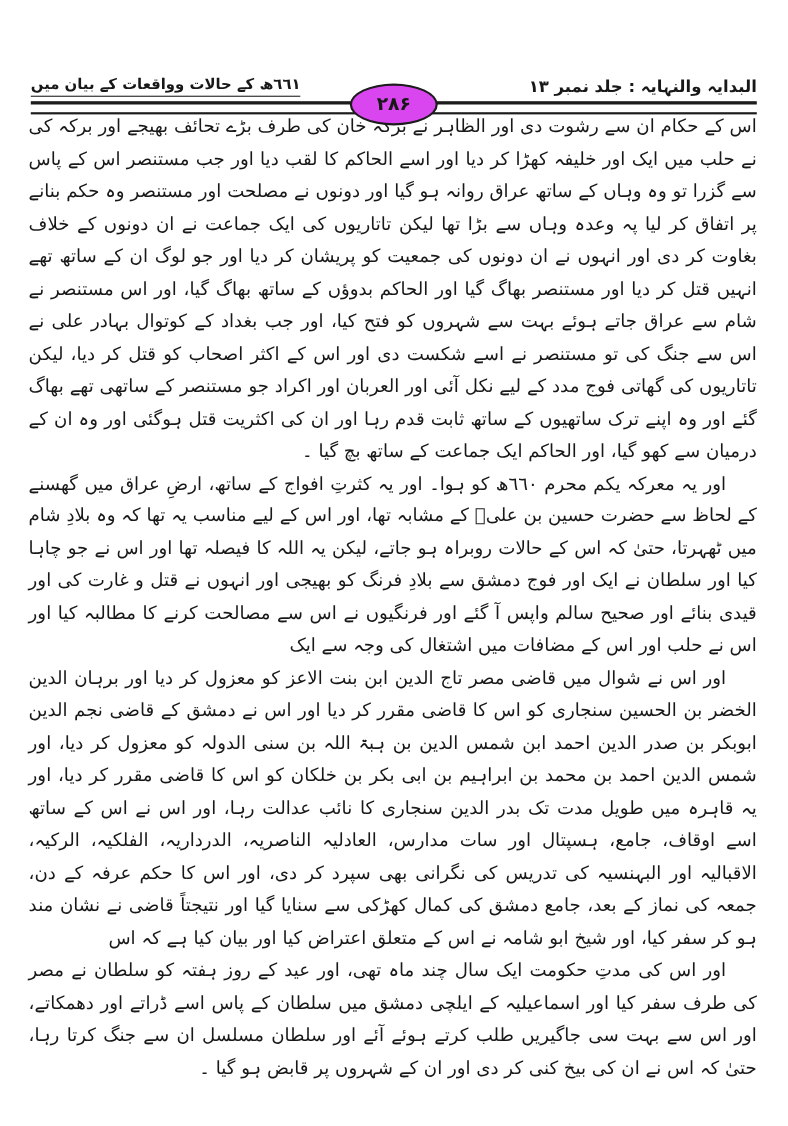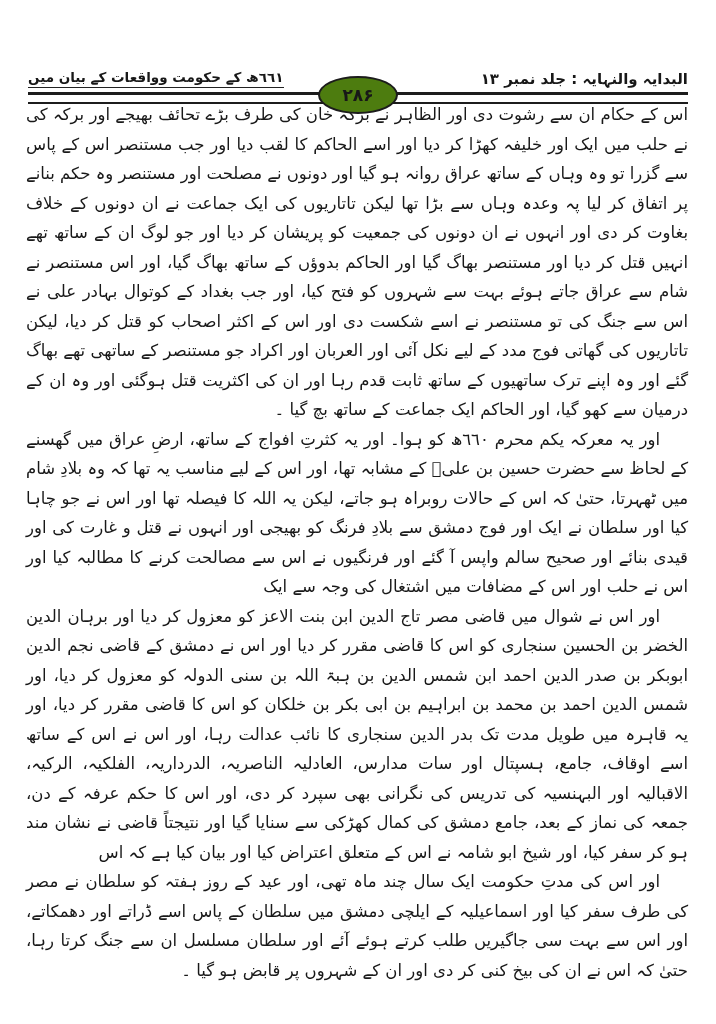--- a/index.html
+++ b/index.html
@@ -34,21 +34,21 @@
   }
   .rule{
     position:absolute;left:0;right:0;bottom:-8px;height:7px;
     border-top:3px solid #1c1c1c;
     border-bottom:2px solid #1c1c1c;
     background:transparent;
   }
   .page-badge{
     position:absolute;left:50%;bottom:-18px;transform:translateX(-50%);
     width:76px;height:34px;
-    background:#4d7c0f;
+    background:#d946ef;
     border:2px solid #1c1c1c;
     border-radius:50%;
     display:flex;align-items:center;justify-content:center;
     font-size:17px;font-weight:bold;
     z-index:3;
   }
   
   .body-text{
     position:absolute;top:100px;right:28px;left:26px;bottom:60px;
     font-size:16.5px;
@@ -64,21 +64,21 @@
     margin:0;
   }
 </style>
 </head>
 <body>
 
 <div class="page">
 
   <div class="header">
     <div class="header-right">البدایہ والنہایہ : جلد نمبر ۱۳</div>
-    <div class="header-left">٦٦١ھ کے حکومت وواقعات کے بیان میں</div>
+    <div class="header-left">٦٦١ھ کے حالات وواقعات کے بیان میں</div>
     <div class="rule"></div>
     <div class="page-badge">
       <span>۲۸۶</span>
     </div>
   </div>
 
   <div class="body-text">
     <p class="para">اس کے حکام ان سے رشوت دی اور الظاہر نے برکہ خان کی طرف بڑے تحائف بھیجے اور برکہ کی نے حلب میں ایک اور خلیفہ کھڑا کر دیا اور اسے الحاکم کا لقب دیا اور جب مستنصر اس کے پاس سے گزرا تو وہ وہاں کے ساتھ عراق روانہ ہو گیا اور دونوں نے مصلحت اور مستنصر وہ حکم بنانے پر اتفاق کر لیا پہ وعدہ وہاں سے بڑا تھا لیکن تاتاریوں کی ایک جماعت نے ان دونوں کے خلاف بغاوت کر دی اور انہوں نے ان دونوں کی جمعیت کو پریشان کر دیا اور جو لوگ ان کے ساتھ تھے انہیں قتل کر دیا اور مستنصر بھاگ گیا اور الحاکم بدوؤں کے ساتھ بھاگ گیا، اور اس مستنصر نے شام سے عراق جاتے ہوئے بہت سے شہروں کو فتح کیا، اور جب بغداد کے کوتوال بہادر علی نے اس سے جنگ کی تو مستنصر نے اسے شکست دی اور اس کے اکثر اصحاب کو قتل کر دیا، لیکن تاتاریوں کی گھاتی فوج مدد کے لیے نکل آئی اور العربان اور اکراد جو مستنصر کے ساتھی تھے بھاگ گئے اور وہ اپنے ترک ساتھیوں کے ساتھ ثابت قدم رہا اور ان کی اکثریت قتل ہوگئی اور وہ ان کے درمیان سے کھو گیا، اور الحاکم ایک جماعت کے ساتھ بچ گیا ۔</p>
     <p class="para indent">اور یہ معرکہ یکم محرم ٦٦٠ھ کو ہوا۔ اور یہ کثرتِ افواج کے ساتھ، ارضِ عراق میں گھسنے کے لحاظ سے حضرت حسین بن علیؓ کے مشابہ تھا، اور اس کے لیے مناسب یہ تھا کہ وہ بلادِ شام میں ٹھہرتا، حتیٰ کہ اس کے حالات روبراہ ہو جاتے، لیکن یہ اللہ کا فیصلہ تھا اور اس نے جو چاہا کیا اور سلطان نے ایک اور فوج دمشق سے بلادِ فرنگ کو بھیجی اور انہوں نے قتل و غارت کی اور قیدی بنائے اور صحیح سالم واپس آ گئے اور فرنگیوں نے اس سے مصالحت کرنے کا مطالبہ کیا اور اس نے حلب اور اس کے مضافات میں اشتغال کی وجہ سے ایک</p>
     <p class="para indent">اور اس نے شوال میں قاضی مصر تاج الدین ابن بنت الاعز کو معزول کر دیا اور برہان الدین الخضر بن الحسین سنجاری کو اس کا قاضی مقرر کر دیا اور اس نے دمشق کے قاضی نجم الدین ابوبکر بن صدر الدین احمد ابن شمس الدین بن ہبۃ اللہ بن سنی الدولہ کو معزول کر دیا، اور شمس الدین احمد بن محمد بن ابراہیم بن ابی بکر بن خلکان کو اس کا قاضی مقرر کر دیا، اور یہ قاہرہ میں طویل مدت تک بدر الدین سنجاری کا نائب عدالت رہا، اور اس نے اس کے ساتھ اسے اوقاف، جامع، ہسپتال اور سات مدارس، العادلیہ الناصریہ، الدرداریہ، الفلکیہ، الرکیہ، الاقبالیہ اور البہنسیہ کی تدریس کی نگرانی بھی سپرد کر دی، اور اس کا حکم عرفہ کے دن، جمعہ کی نماز کے بعد، جامع دمشق کی کمال کھڑکی سے سنایا گیا اور نتیجتاً قاضی نے نشان مند ہو کر سفر کیا، اور شیخ ابو شامہ نے اس کے متعلق اعتراض کیا اور بیان کیا ہے کہ اس</p>

